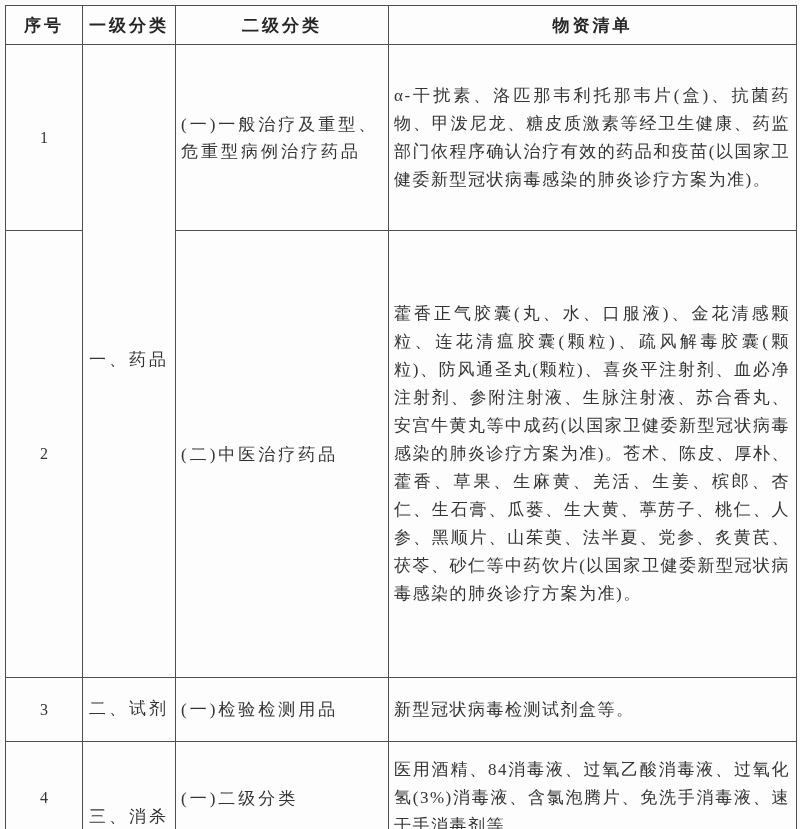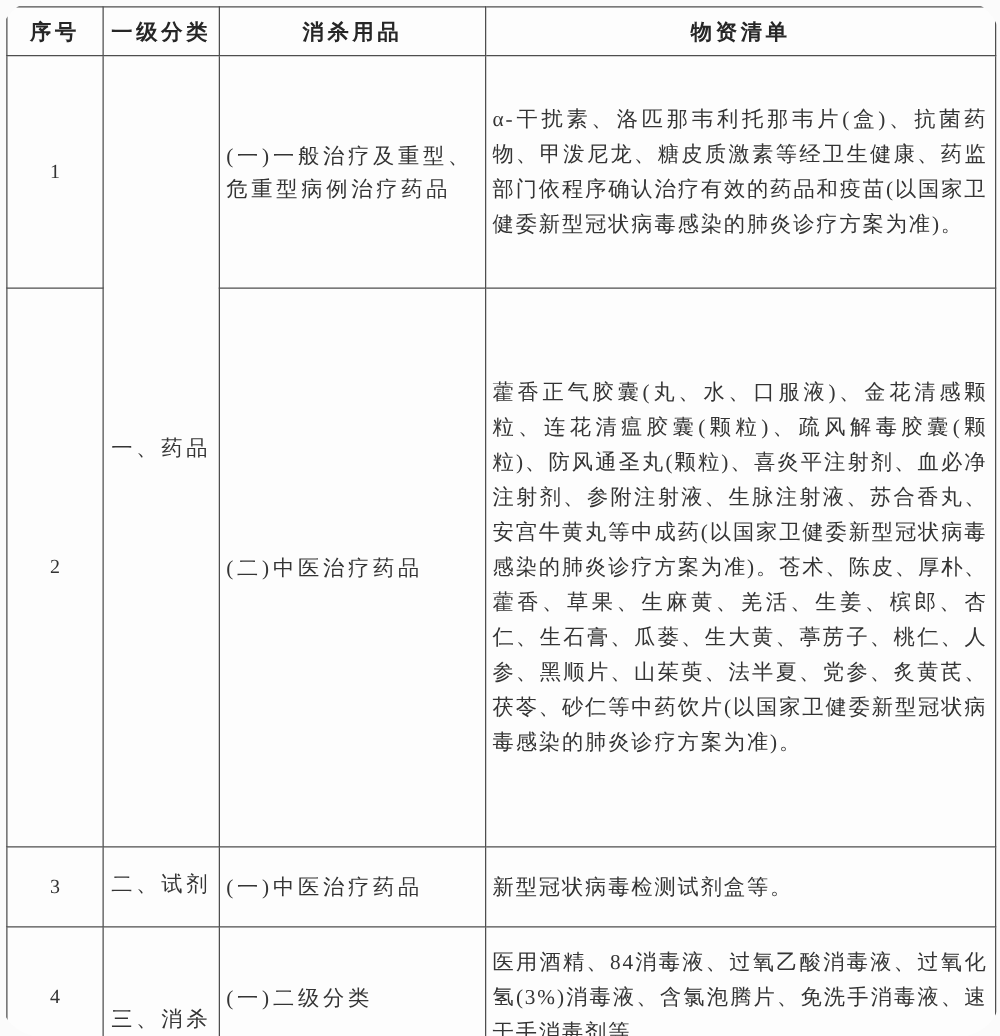--- a/index.html
+++ b/index.html
@@ -9,21 +9,20 @@
     height: 829px;
     overflow: hidden;
     background: #fbfbfb;
     font-family: "Liberation Serif", "DejaVu Serif", serif;
   }
   .page {
     position: relative;
     width: 800px;
     height: 829px;
     overflow: hidden;
-    border-radius: 32px;
   }
   table.materials {
     position: absolute;
     left: 5px;
     top: 5px;
     width: 791px;
     border-collapse: collapse;
     table-layout: fixed;
     background: #fdfdfd;
     color: #343434;
@@ -96,41 +95,41 @@
       <col class="col-no">
       <col class="col-l1">
       <col class="col-l2">
       <col class="col-items">
     </colgroup>
 
     <tbody>
         <tr class="hdr">
       <th>序号</th>
       <th>一级分类</th>
-      <th>消杀用品</th>
+      <th>二级分类</th>
       <th>物资清单</th>
     </tr>
 
     <tr class="r1">
       <td class="no-cell">1</td>
       <td class="l1-cell" rowspan="2">一、药品</td>
       <td class="l2-cell">(一)一般治疗及重型、危重型病例治疗药品</td>
       <td class="items-cell">α-干扰素、洛匹那韦利托那韦片(盒)、抗菌药物、甲泼尼龙、糖皮质激素等经卫生健康、药监部门依程序确认治疗有效的药品和疫苗(以国家卫健委新型冠状病毒感染的肺炎诊疗方案为准)。</td>
     </tr>
 
     <tr class="r2">
       <td class="no-cell">2</td>
       <td class="l2-cell">(二)中医治疗药品</td>
       <td class="items-cell">藿香正气胶囊(丸、水、口服液)、金花清感颗粒、连花清瘟胶囊(颗粒)、疏风解毒胶囊(颗粒)、防风通圣丸(颗粒)、喜炎平注射剂、血必净注射剂、参附注射液、生脉注射液、苏合香丸、安宫牛黄丸等中成药(以国家卫健委新型冠状病毒感染的肺炎诊疗方案为准)。苍术、陈皮、厚朴、藿香、草果、生麻黄、羌活、生姜、槟郎、杏仁、生石膏、瓜蒌、生大黄、葶苈子、桃仁、人参、黑顺片、山茱萸、法半夏、党参、炙黄芪、茯苓、砂仁等中药饮片(以国家卫健委新型冠状病毒感染的肺炎诊疗方案为准)。</td>
     </tr>
 
     <tr class="r3">
       <td class="no-cell">3</td>
       <td class="l1-cell">二、试剂</td>
-      <td class="l2-cell">(一)中医治疗药品</td>
+      <td class="l2-cell">(一)检验检测用品</td>
       <td class="items-cell">新型冠状病毒检测试剂盒等。</td>
     </tr>
 
     <tr class="r4">
       <td class="no-cell">4</td>
       <td class="l1-cell push-down" rowspan="2">三、消杀用品及其</td>
       <td class="l2-cell">(一)二级分类</td>
       <td class="items-cell">医用酒精、84消毒液、过氧乙酸消毒液、过氧化氢(3%)消毒液、含氯泡腾片、免洗手消毒液、速干手消毒剂等。</td>
     </tr>
 

